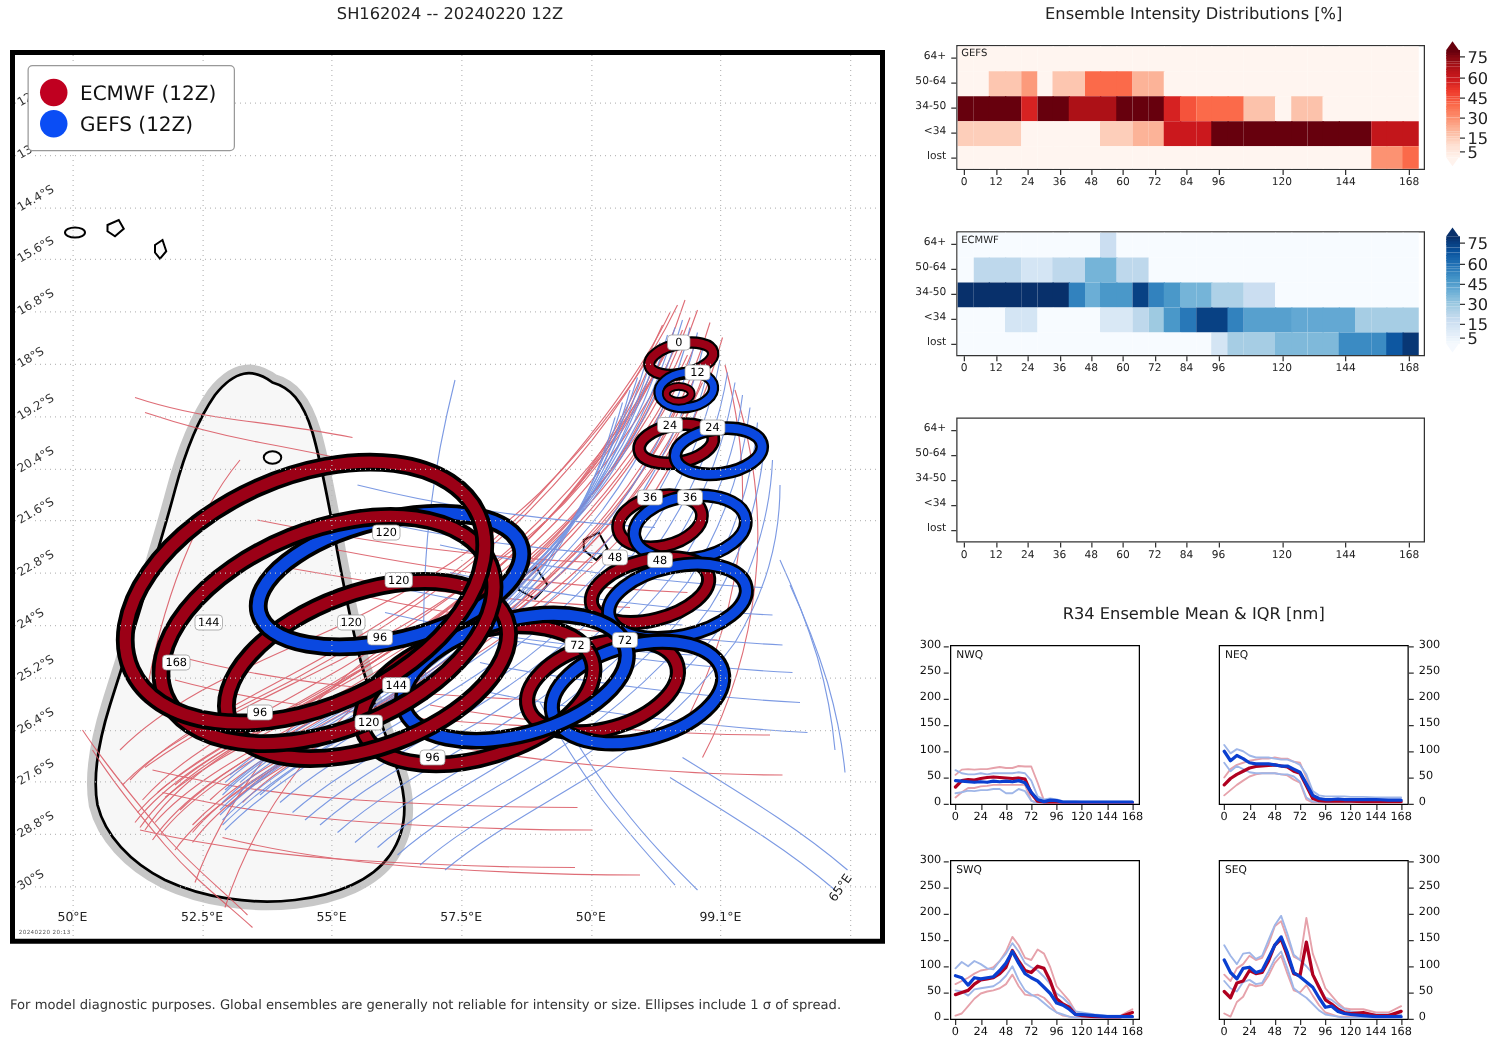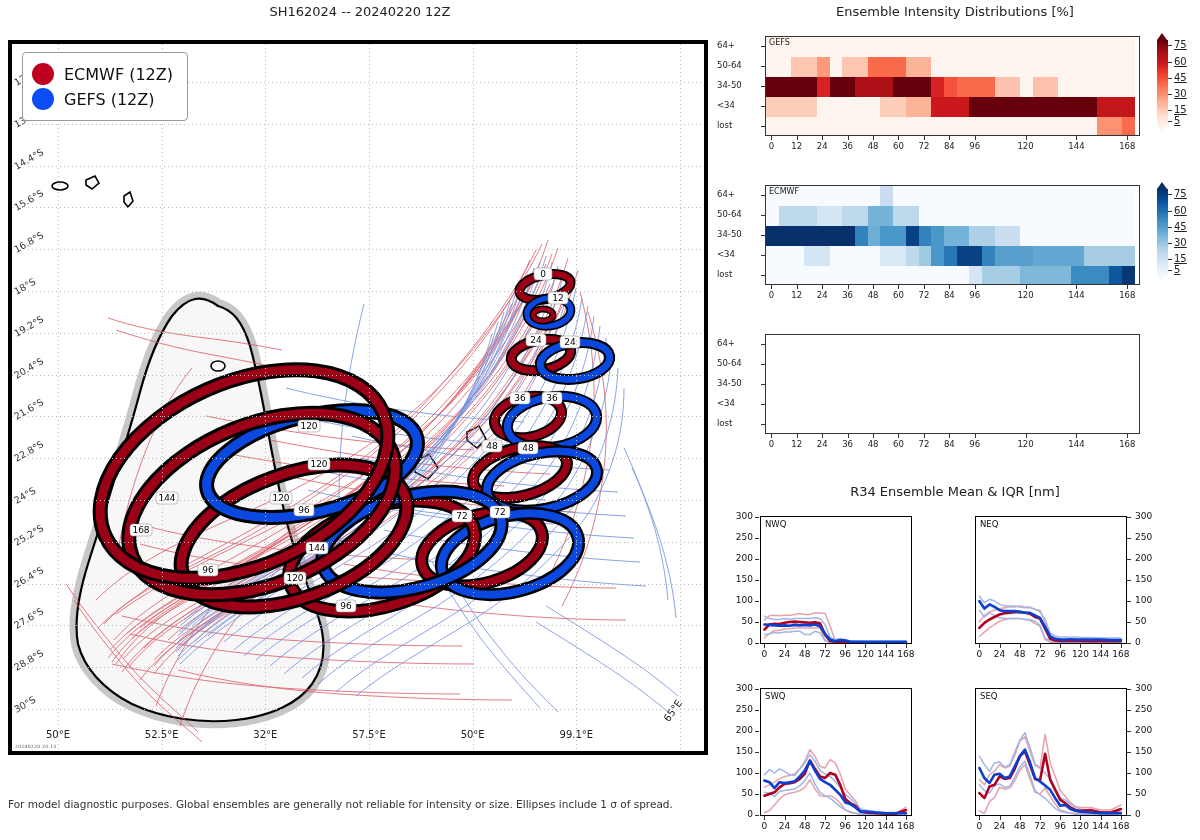--- a/index.html
+++ b/index.html
@@ -26,28 +26,28 @@
   .leg-dot{width:22px;height:22px;border-radius:50%;margin-right:10px;flex:none;}
   .leg-txt{font-size:16px;color:#111;}
   #map-stamp{position:absolute;left:3px;bottom:2px;font-size:4.5px;color:#555;letter-spacing:.3px;z-index:30;}
   #footnote{left:8px;top:798px;font-size:10.5px;color:#333;}
 
   
   #right-title{left:720px;top:4px;width:470px;text-align:center;font-size:13px;color:#222;}
   .hm-plot{position:absolute;border:1px solid #333;box-sizing:border-box;overflow:hidden;background:#fff;}
   .hm-tag{position:absolute;left:3px;top:1px;font-size:8px;color:#222;z-index:5;}
   .hm-cell{position:absolute;}
-  .ylab{position:absolute;font-size:8.5px;color:#222;text-align:left;white-space:nowrap;}
+  .ylab{position:absolute;font-size:8.5px;color:#222;text-align:right;white-space:nowrap;}
   .ytick{position:absolute;height:1px;width:4px;background:#333;}
   .xtick{position:absolute;width:1px;height:4px;background:#333;}
   .xlab{position:absolute;font-size:8.5px;color:#222;text-align:center;white-space:nowrap;}
   .cbar{position:absolute;width:11px;}
   .cbar-seg{position:absolute;left:0;right:0;}
   .cbar-tick{position:absolute;height:1px;width:4px;background:#333;}
-  .cbar-lab{position:absolute;font-size:10px;color:#222;white-space:nowrap;text-decoration:underline;}
+  .cbar-lab{position:absolute;font-size:13px;color:#222;white-space:nowrap;}
   .cbar-arrow{position:absolute;left:0;width:0;height:0;border-left:5.5px solid transparent;
               border-right:5.5px solid transparent;}
 
   
   #r34-title{left:720px;top:484px;width:470px;text-align:center;font-size:13px;color:#222;}
   .q-plot{position:absolute;border:1px solid #000;box-sizing:border-box;background:#fff;overflow:hidden;}
   .q-tag{position:absolute;left:4px;top:2px;font-size:8.5px;color:#111;z-index:6;}
   .q-ylab{position:absolute;font-size:9px;color:#111;white-space:nowrap;}
   .q-xlab{position:absolute;font-size:9px;color:#111;white-space:nowrap;text-align:center;}
   svg{display:block;}
@@ -390,21 +390,21 @@
       <div class="grid-h" style="top: 539.6px;"></div>
       <div class="latlab" style="left: 2px; top: 535.6px;">26.4°S</div>
       <div class="grid-h" style="top: 581.4px;"></div>
       <div class="latlab" style="left: 2px; top: 577.4px;">27.6°S</div>
       <div class="grid-h" style="top: 623.2px;"></div>
       <div class="latlab" style="left: 2px; top: 619.2px;">28.8°S</div>
       <div class="grid-h" style="top: 665px;"></div>
       <div class="latlab" style="left: 2px; top: 661px;">30°S</div>
       <div class="lonlab" style="left: 28px; top: 685px; width: 36px; text-align: center;">50°E</div>
       <div class="lonlab" style="left: 131.667px; top: 685px; width: 36px; text-align: center;">52.5°E</div>
-      <div class="lonlab" style="left: 235.333px; top: 685px; width: 36px; text-align: center;">32°E</div>
+      <div class="lonlab" style="left: 235.333px; top: 685px; width: 36px; text-align: center;">55°E</div>
       <div class="lonlab" style="left: 339px; top: 685px; width: 36px; text-align: center;">57.5°E</div>
       <div class="lonlab" style="left: 442.667px; top: 685px; width: 36px; text-align: center;">50°E</div>
       <div class="lonlab" style="left: 546.333px; top: 685px; width: 36px; text-align: center;">99.1°E</div>
       <div class="lonlab" style="left: 654px; top: 671px; transform: rotate(-55deg); transform-origin: left center;">65°E</div>
     </div>
 </div>
 
 <div class="abs" id="footnote">For model diagnostic purposes. Global ensembles are generally not reliable for intensity or size. Ellipses include 1 σ of spread.</div>
 
 <div class="abs" id="right-title">Ensemble Intensity Distributions [%]</div>

